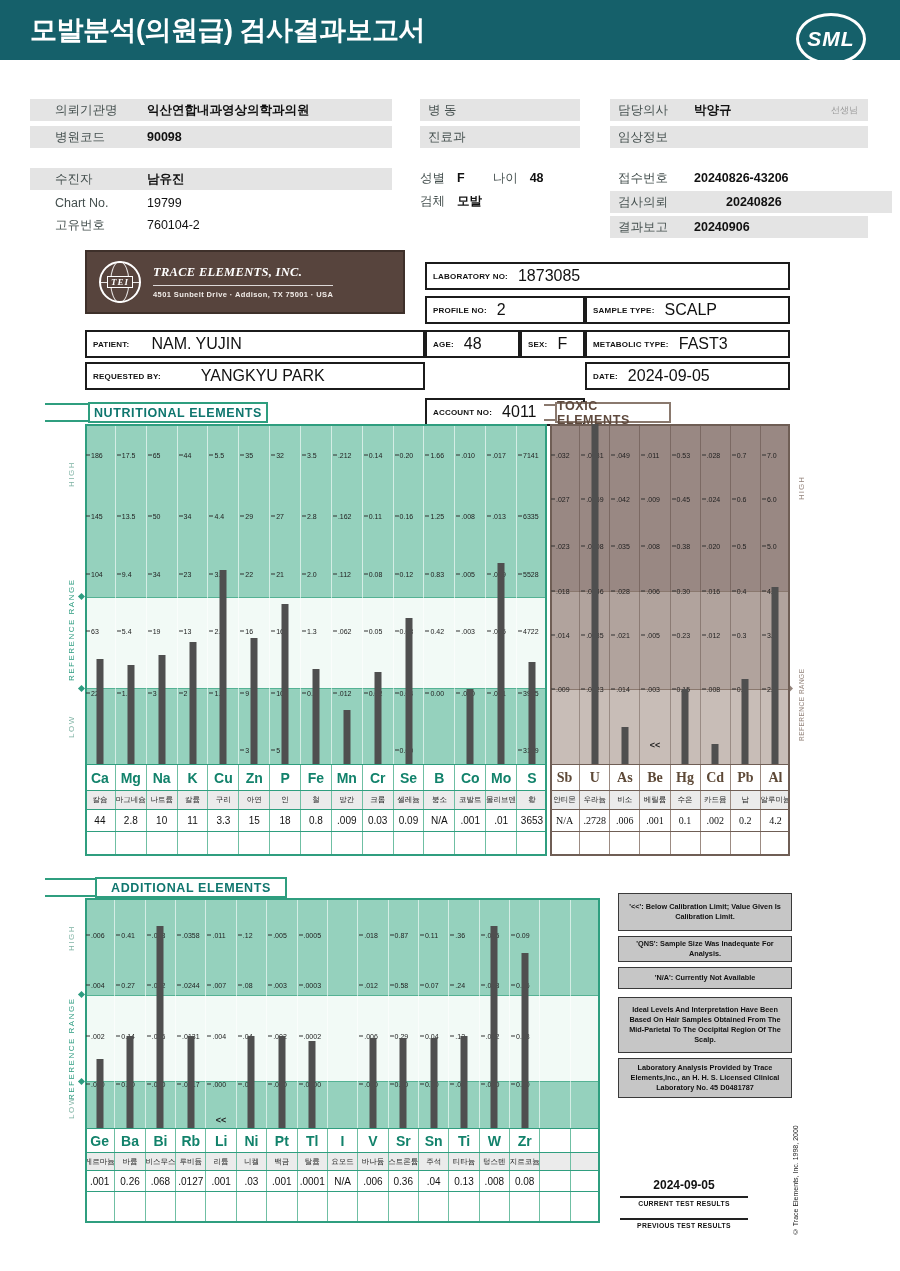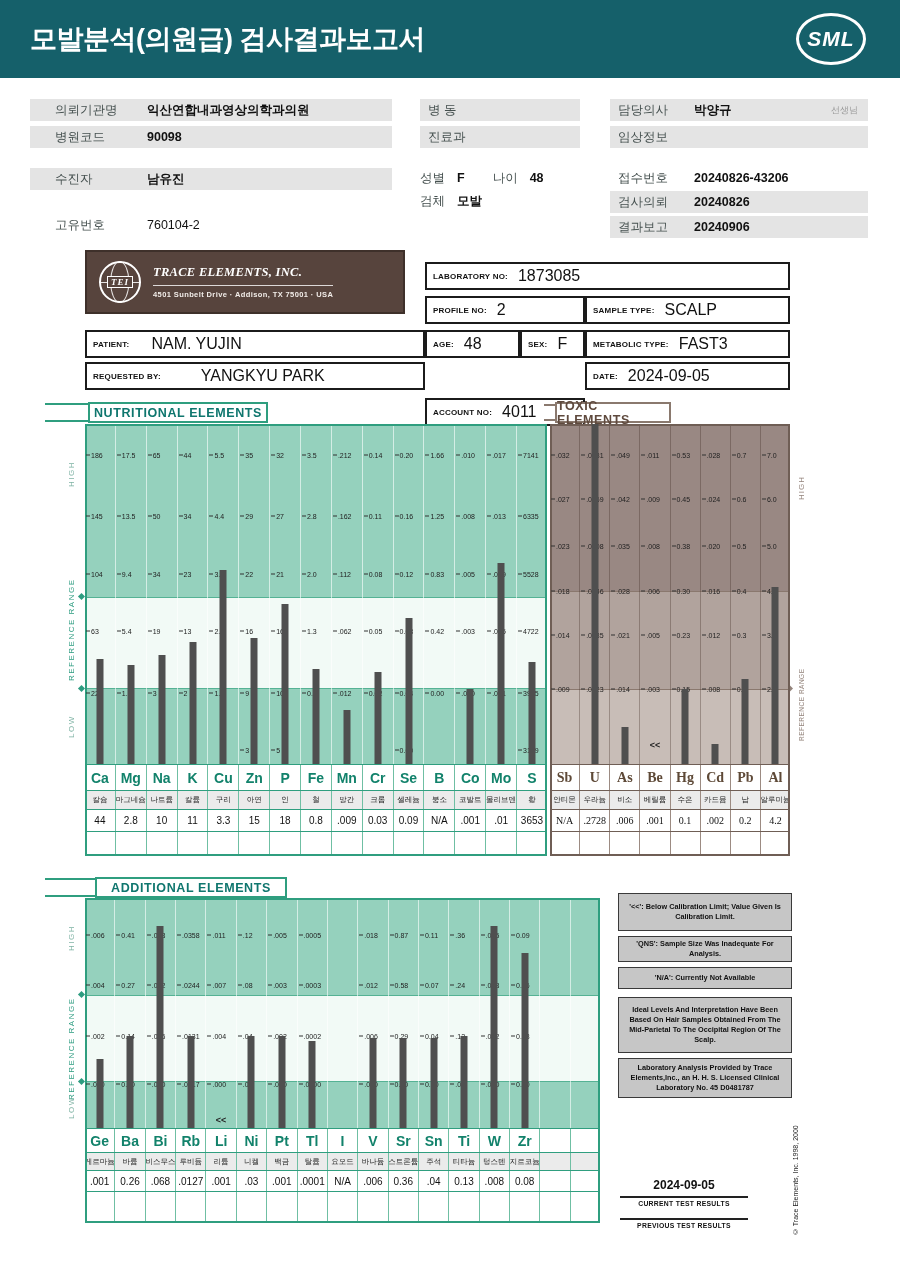--- a/index.html
+++ b/index.html
@@ -2,21 +2,21 @@
 <html><head>
 <meta charset="utf-8">
 <style>
   * { margin:0; padding:0; box-sizing:border-box; }
   html,body { background:#ffffff; }
   .page { position:relative; width:900px; height:1271px; background:#fff; overflow:hidden;
           font-family:"Liberation Sans","DejaVu Sans",sans-serif; color:#111; }
   .abs { position:absolute; }
 
   
-  .banner { position:absolute; left:0; top:0; width:900px; height:78px; background:#15606a; }
+  .banner { position:absolute; left:0; top:0; width:900px; height:60px; background:#15606a; }
   .banner h1 { position:absolute; left:30px; top:50%; transform:translateY(-50%);
                color:#fff; font-size:27px; font-weight:bold; letter-spacing:-0.5px; }
   .sml { position:absolute; right:34px; top:13px; width:70px; height:52px; border:3px solid #fff;
          border-radius:50%; display:flex; align-items:center; justify-content:center;
          color:#fff; font-style:italic; font-weight:bold; font-size:21px; letter-spacing:1px; }
 
   
   .irow { position:absolute; height:22px; display:flex; align-items:center; font-size:12.5px; }
   .irow.gray { background:#e4e4e4; }
   .ilab { color:#45504f; padding-left:8px; flex:none; }
@@ -147,20 +147,24 @@
     <span class="ival">익산연합내과영상의학과의원</span>
   </div>
   <div class="irow gray" style="left:30px;top:126px;width:362px;">
     <span class="ilab w92">병원코드</span>
     <span class="ival">90098</span>
   </div>
   <div class="irow gray" style="left:30px;top:168px;width:362px;">
     <span class="ilab w92">수진자</span>
     <span class="ival">남유진</span>
   </div>
+  <div class="irow plain" style="left:30px;top:193px;width:362px;height:20px;">
+    <span class="ilab w92">Chart No.</span>
+    <span class="ival">19799</span>
+  </div>
   <div class="irow plain" style="left:30px;top:215px;width:362px;height:20px;">
     <span class="ilab w92">고유번호</span>
     <span class="ival">760104-2</span>
   </div>
 
   <div class="irow gray" style="left:420px;top:99px;width:160px;">
     <span class="ilab w80">병 동</span>
     <span class="ival"></span>
   </div>
   <div class="irow gray" style="left:420px;top:126px;width:160px;">
@@ -184,21 +188,21 @@
     <span class="suffix">선생님</span>
   </div>
   <div class="irow gray" style="left:610px;top:126px;width:258px;">
     <span class="ilab w80">임상정보</span>
     <span class="ival"></span>
   </div>
   <div class="irow plain" style="left:610px;top:168px;width:258px;height:20px;">
     <span class="ilab w80">접수번호</span>
     <span class="ival" style="font-weight:bold;">20240826-43206</span>
   </div>
-  <div class="irow gray" style="left:610px;top:191px;width:258px;">
+  <div class="irow gray" style="left:610px;top:191px;width:282px;gap:32px;">
     <span class="ilab w80">검사의뢰</span>
     <span class="ival">20240826</span>
   </div>
   <div class="irow gray" style="left:610px;top:216px;width:258px;">
     <span class="ilab w80">결과보고</span>
     <span class="ival">20240906</span>
   </div>
 
   <div class="teibox">
     <div class="globe">

